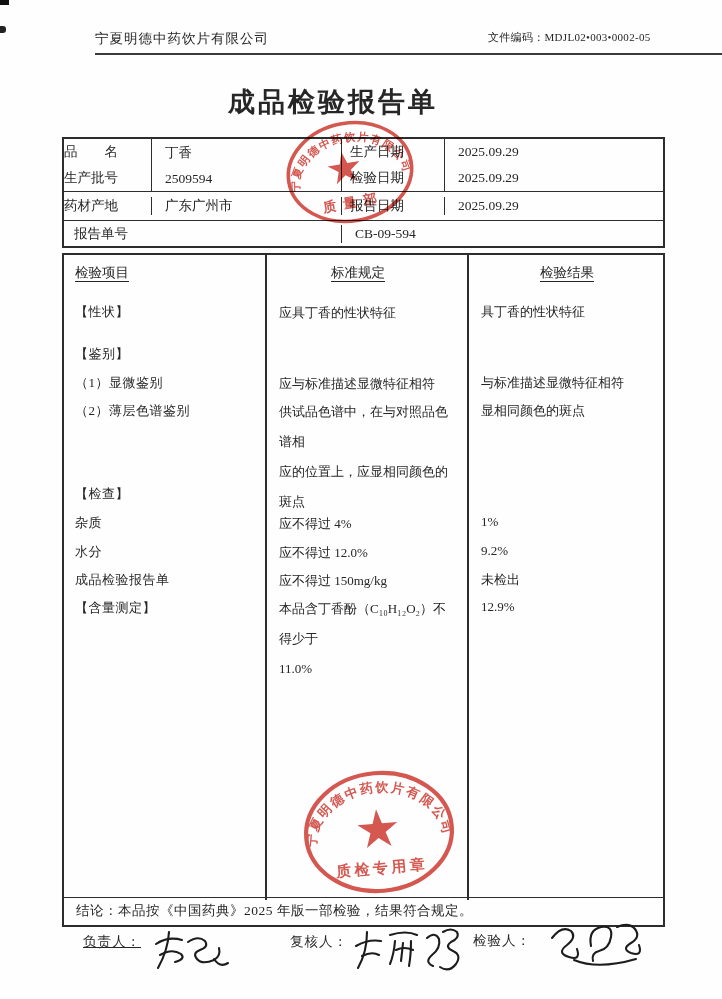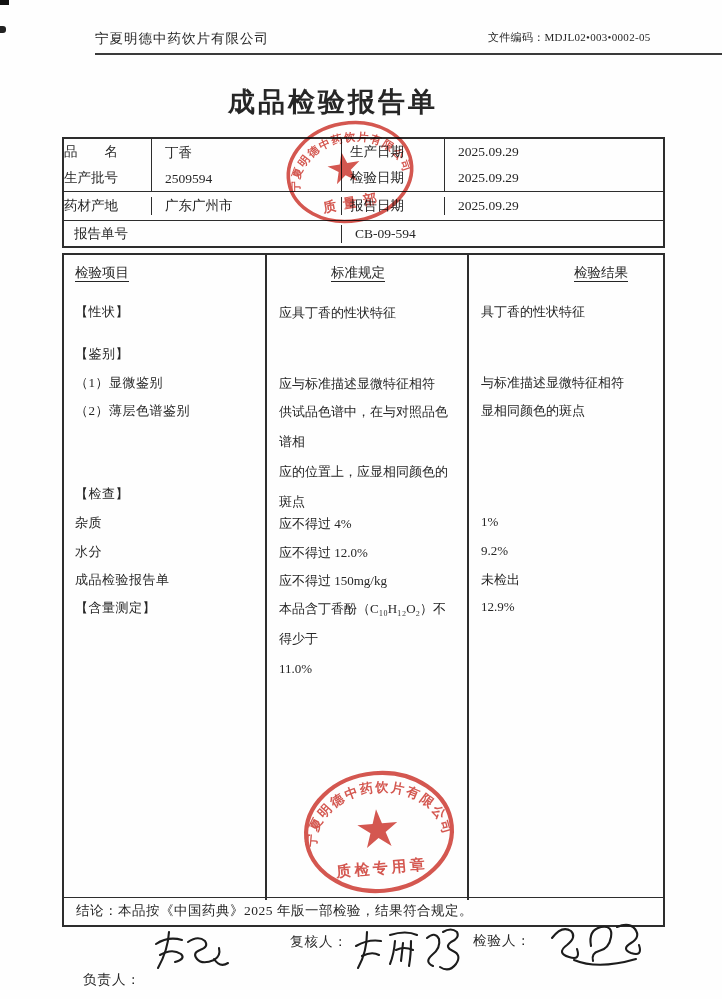--- a/index.html
+++ b/index.html
@@ -41,39 +41,39 @@
     position:absolute;left:62px;top:253px;width:603px;height:674px;
     border:2px solid #2d2d2d;box-sizing:border-box;font-size:13px;
   }
   .vdiv{position:absolute;top:0;width:1.5px;height:645px;background:#2d2d2d;}
   .vdiv.d1{left:201px;}
   .vdiv.d2{left:403px;}
   .thead-cell{position:absolute;top:9px;font-size:13.5px;}
   .thead-cell span{text-decoration:underline;text-underline-offset:4px;}
   .th1{left:11px;}
   .th2{left:203px;width:182px;text-align:center;}
-  .th3{left:405px;width:196px;text-align:center;margin-left:34px;}
+  .th3{left:405px;width:196px;text-align:center;}
   .trow{position:absolute;left:0;width:100%;display:flex;}
   .trow .c1{width:201px;padding-left:11px;box-sizing:border-box;letter-spacing:.5px;}
   .trow .c2{width:202px;padding:0 8px 0 14px;box-sizing:border-box;white-space:pre-line;line-height:30px;margin-top:-5px;}
   .trow .c3{flex:1;padding-left:14px;box-sizing:border-box;}
   .r1{top:48px}.r2{top:90px}.r3{top:119px}.r4{top:147px}
   .r5{top:230px}.r6{top:259px}.r7{top:288px}.r8{top:316px}.r9{top:344px}
   .conclusion{
     position:absolute;left:0;right:0;bottom:0;height:27px;
     border-top:1.5px solid #2d2d2d;line-height:25px;padding-left:12px;
     font-size:13.5px;letter-spacing:.5px;
   }
   
   .stamp{position:absolute;mix-blend-mode:multiply;opacity:.88;}
   .stamp-top{left:283px;top:118px;width:134px;height:108px;transform:rotate(-10deg);}
   .stamp-bottom{left:301px;top:768px;width:156px;height:128px;transform:rotate(-5deg);}
   
   .sig-label{position:absolute;font-size:13.5px;letter-spacing:1px;}
-  .lbl-director{left:83px;top:971px;}
+  .lbl-director{left:83px;top:933px;text-decoration:underline;}
   .lbl-reviewer{left:290px;top:933px;}
   .lbl-inspector{left:473px;top:932px;}
   .sig{position:absolute;}
   .sig path{fill:none;stroke:#1c1c1c;stroke-width:2.1;stroke-linecap:round;stroke-linejoin:round;}
   .sig1{left:148px;top:928px;}
   .sig2{left:350px;top:920px;}
   .sig3{left:546px;top:918px;}
 </style>
 </head>
 <body>

